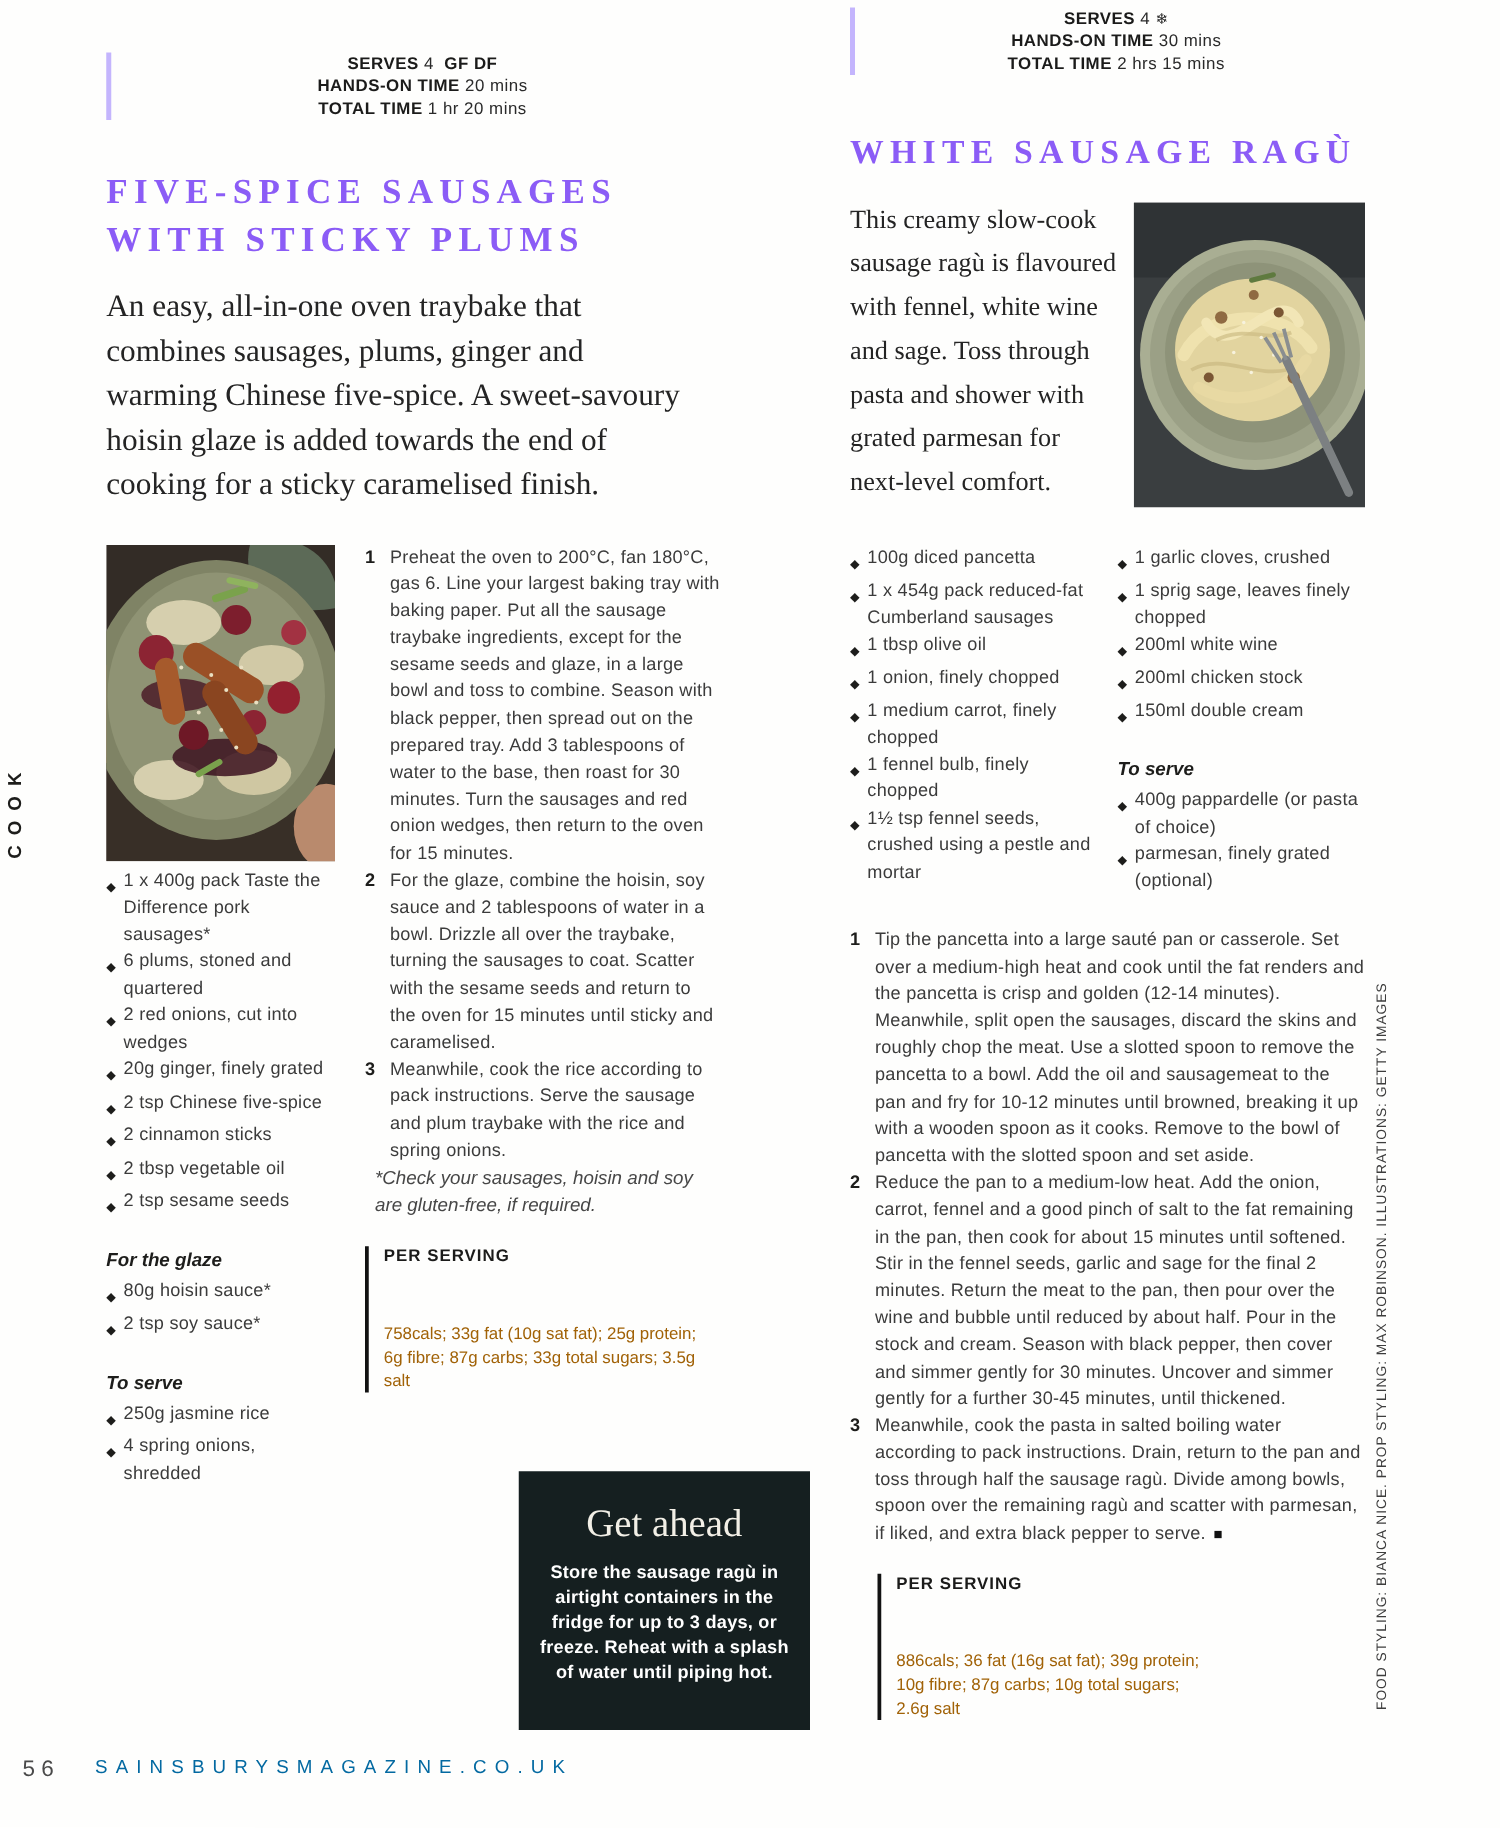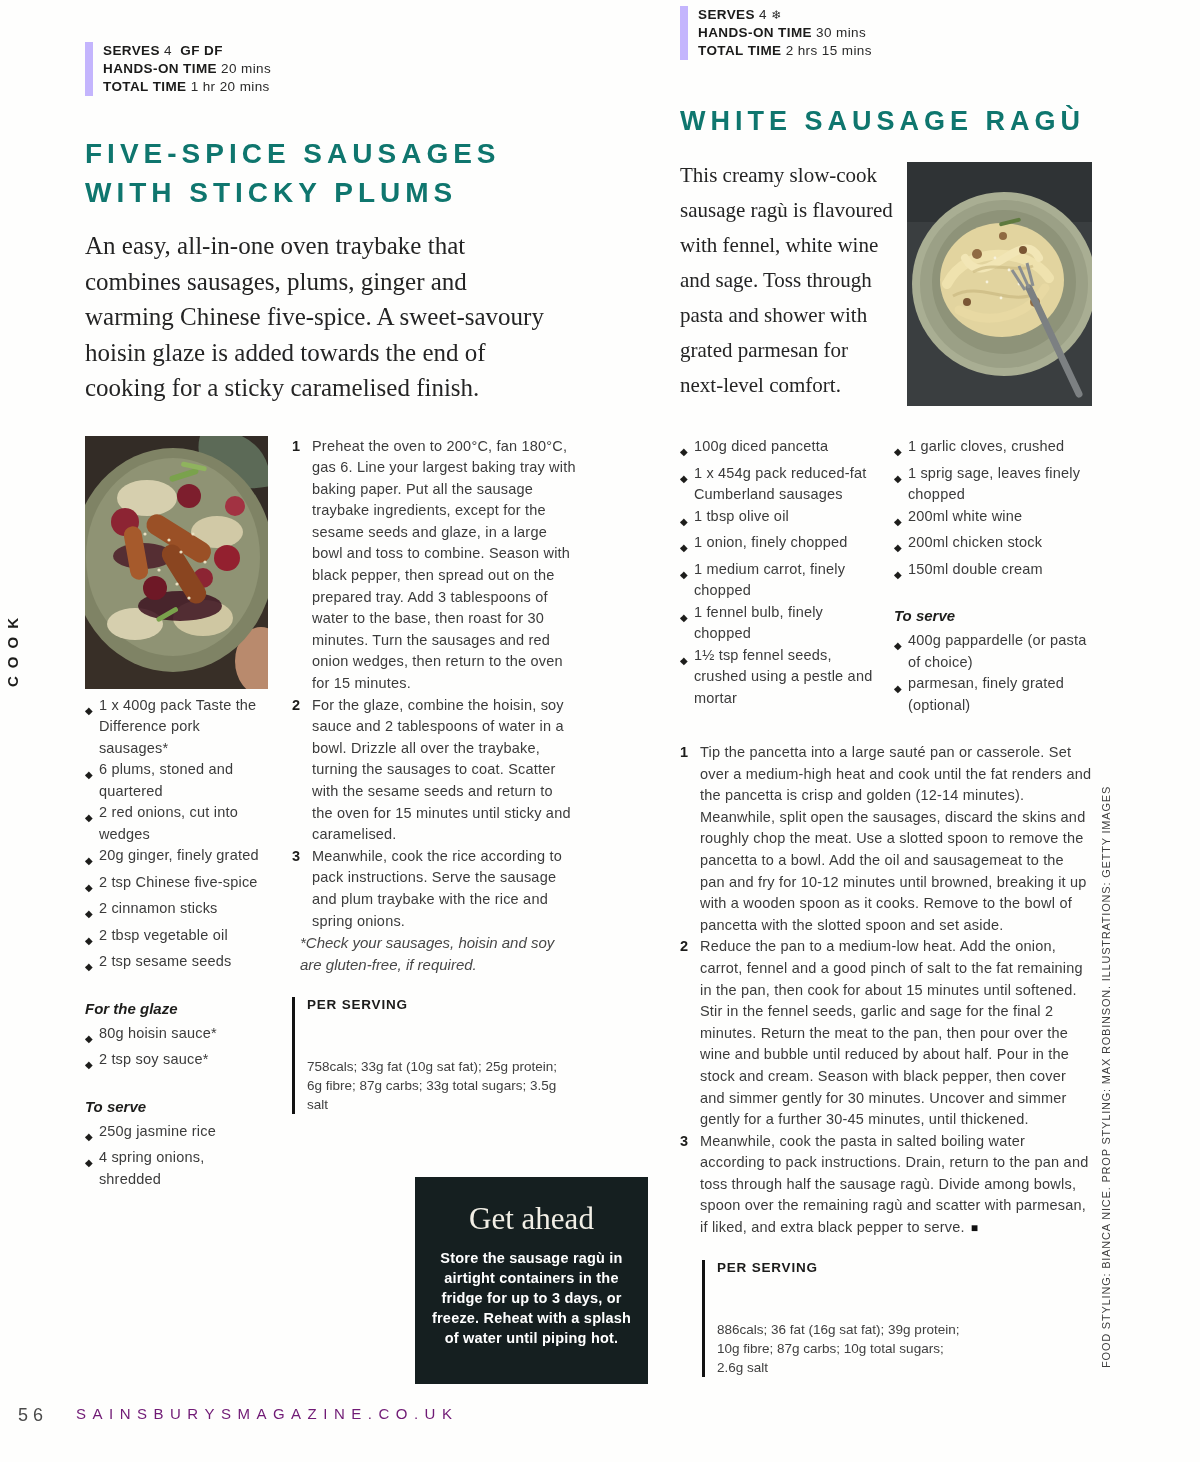--- a/index.html
+++ b/index.html
@@ -7,26 +7,26 @@
         font-family:"Liberation Sans",sans-serif;color:#1d1d1b;}
   
   .cook{position:absolute;left:4px;top:610px;writing-mode:vertical-rl;transform:rotate(180deg);
         font-size:15px;font-weight:700;letter-spacing:8px;color:#1d1d1b;}
   .credits{position:absolute;left:1100px;top:768px;height:600px;writing-mode:vertical-rl;
         transform:rotate(180deg);font-size:11px;letter-spacing:0.8px;color:#3d3d3d;white-space:nowrap;}
   
   .col-left{position:absolute;left:85px;top:42px;width:492px;}
   .col-right{position:absolute;left:680px;top:6px;width:412px;}
   
-  .meta{border-left:8px solid #c4b5fd;padding-left:10px;}
+  .meta{border-left:4px solid #c4b5fd;padding-left:10px;text-align:center;}
   .meta-line{font-size:13.5px;line-height:18px;letter-spacing:0.4px;color:#2a2a2a;}
   .bold{font-weight:700;color:#1b1b1a;}
   .snow{font-size:12px;}
   
-  .recipe-title{font-weight:700;letter-spacing:5px;font-size:28px;line-height:39px;color:#0f766e;margin-top:38px;width:480px;}
+  .recipe-title{font-weight:700;letter-spacing:5px;font-size:28px;line-height:39px;color:#8b5cf6;margin-top:38px;width:480px;font-family:Liberation Serif, serif;}
   .recipe-title.r{font-size:27px;line-height:34px;margin-top:44px;width:412px;}
   .intro{font-family:"Liberation Serif",serif;font-size:25px;line-height:35.5px;color:#242424;margin-top:16px;width:470px;}
   .intro.r{width:238px;margin-top:0;font-size:21px;line-height:35px;}
   
   .lr{display:flex;margin-top:30px;gap:22px;}
   .lc{width:185px;flex:none;}
   .rc{width:285px;flex:none;}
   
   .photo{display:block;}
   
@@ -36,36 +36,36 @@
   .subhead{font-style:italic;font-weight:700;font-size:15px;color:#1d1d1b;margin:22px 0 6px;}
   
   .step{display:flex;font-size:14.5px;line-height:21.6px;letter-spacing:0.2px;color:#3b3b3b;}
   .step .n{flex:none;width:20px;font-weight:700;color:#1d1d1b;}
   .step .t{flex:1;}
   .footnote{font-style:italic;margin-left:8px;font-size:15px;line-height:21.6px;color:#474747;}
   .endsq{font-size:12px;color:#111;margin-left:6px;}
   
   .ps{border-left:3px solid #121212;padding-left:12px;margin-top:22px;}
   .ps .lbl{font-weight:700;font-size:13.5px;letter-spacing:0.8px;margin-bottom:4px;color:#1b1b1a;}
-  .ps .val{font-size:13.5px;line-height:19px;color:#404040;max-width:250px;margin-top:45px;}
+  .ps .val{font-size:13.5px;line-height:19px;color:#a16207;max-width:250px;margin-top:45px;}
   .ps.rps{margin-left:22px;margin-top:20px;}
   
   .rr{display:flex;margin-top:20px;}
   .r-photo-wrap{margin-left:12px;margin-top:4px;}
   .ring{display:flex;margin-top:30px;gap:14px;}
   .ricol{width:200px;flex:none;}
   .steps-r{margin-top:26px;width:412px;}
   
   .getahead{position:absolute;left:415px;top:1177px;width:233px;height:207px;background:#151f20;
         color:#ffffff;text-align:center;box-sizing:border-box;padding:24px 16px;}
   .ga-title{font-family:"Liberation Serif",serif;font-size:31px;font-weight:400;color:#f2efe6;margin-bottom:11px;text-align:center;}
   .ga-body{font-weight:700;font-size:14.5px;line-height:20px;letter-spacing:0.2px;}
   
   .pagenum{position:absolute;left:18px;top:1405px;font-size:18px;letter-spacing:5px;color:#4a4a4a;}
-  .site{position:absolute;left:76px;top:1405px;font-size:15px;letter-spacing:6.5px;color:#701a75;}
+  .site{position:absolute;left:76px;top:1405px;font-size:15px;letter-spacing:6.5px;color:#0369a1;}
 </style>
 </head>
 <body>
 
 <div class="page">
 
   <div class="cook">COOK</div>
 
   <div class="col-left">
     <div class="meta">

